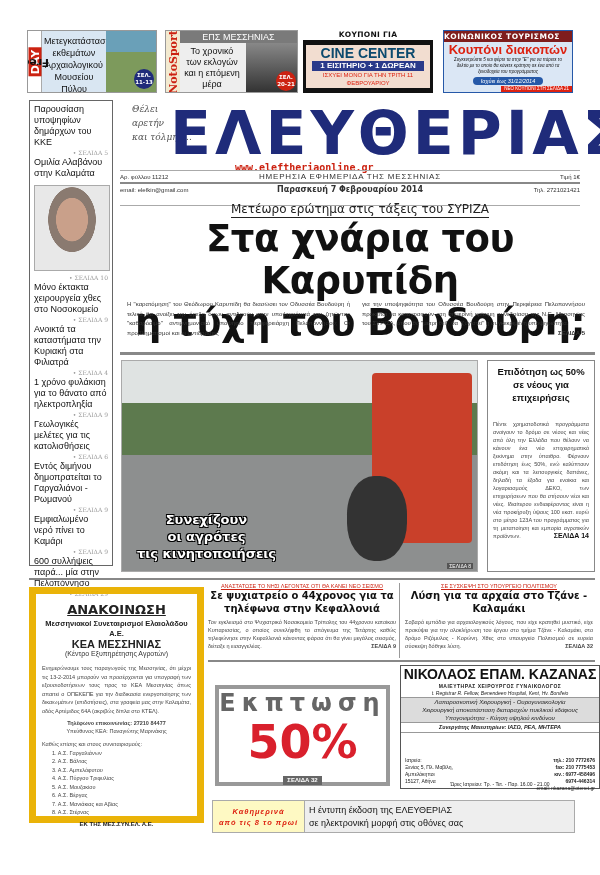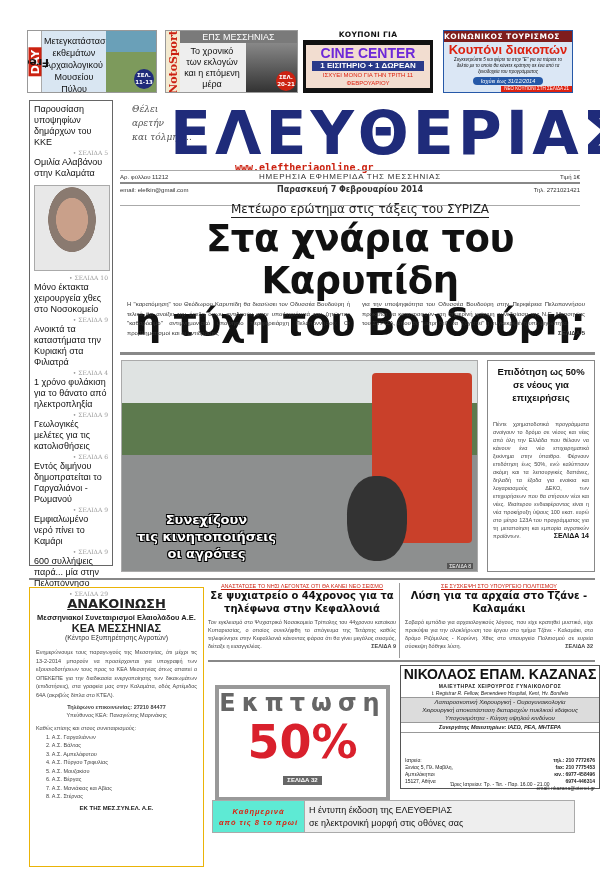--- a/index.html
+++ b/index.html
@@ -16,21 +16,21 @@
 .notosport{left:165px;width:133px;background:#eee}
 .ns-side{position:absolute;left:0;top:0;width:14px;height:100%;background:#f3ead0}
 .ns-side span{position:absolute;left:50%;top:50%;transform:translate(-50%,-50%) rotate(-90deg);font:bold 11px "DejaVu Serif",serif;color:#c21;white-space:nowrap}
 .ns-head{position:absolute;left:14px;top:0;right:0;height:12px;background:#7a7a7a;color:#fff;font:9px/12px "Liberation Sans",sans-serif;text-align:center}
 .ns-text{position:absolute;left:16px;top:15px;width:60px;font:9px/11px "Liberation Sans",sans-serif;text-align:center;color:#111}
 .ns-img{position:absolute;left:80px;top:12px;right:0;bottom:0;background:linear-gradient(#888,#333)}
 .cine{left:303px;width:130px;border:none}
 .cine-top{font:bold 7.5px "DejaVu Sans",sans-serif;text-align:center;color:#111;letter-spacing:.3px}
 .film{position:absolute;top:10px;left:0;width:130px;height:53px;background:#111;padding:5px 3px}
 .film-inner{background:#f2ddd0;height:43px;text-align:center}
-.cine-title{font:bold 14px/16px "Liberation Sans",sans-serif;color:#6d28d9;}
+.cine-title{font:bold 14px/16px "Liberation Sans",sans-serif;color:#0c4a6e;}
 .cine-offer{background:#2a3a8a;color:#fff;font:bold 8px/10px "Liberation Sans",sans-serif;margin:0 6px}
 .cine-valid{font:6px/8px "Liberation Sans",sans-serif;color:#d21}
 .cine-info{font:5px/6px "Liberation Sans",sans-serif;text-align:right;padding-right:4px;color:#111}
 .koin{left:443px;width:130px;background:#dbe7f5;border:1px solid #2659a8}
 .koin-head{background:#7f1d1d;color:#fff;font:bold 7.5px/11px "DejaVu Sans",sans-serif;text-align:left;letter-spacing:.5px}
 .koin-title{font:bold 13px/15px "Liberation Sans",sans-serif;color:#d21;text-align:center}
 .koin-text{font:italic 4.5px/6px "Liberation Sans",sans-serif;text-align:center;color:#111;padding:0 4px}
 .koin-valid{margin:2px auto 0;width:70px;background:#2659a8;color:#fff;font:italic 5.5px/8px "Liberation Sans",sans-serif;text-align:center;border-radius:4px}
 .koin-foot{position:absolute;right:0;bottom:0;background:#d21;color:#fff;font:4.5px/6px "Liberation Sans",sans-serif;padding:0 3px}
 
@@ -60,52 +60,52 @@
 .tractor-red{position:absolute;right:5px;top:12px;width:100px;height:170px;background:#c9402a;border-radius:4px}
 .tractor-wheel{position:absolute;right:70px;top:115px;width:60px;height:85px;background:#333;border-radius:45%}
 .photo-cap{position:absolute;left:15px;top:150px;font:bold 13px/17px "DejaVu Sans",sans-serif;color:#fff;text-align:center;text-shadow:1px 1px 0 #000,-1px -1px 0 #000,1px -1px 0 #000,-1px 1px 0 #000}
 .photo-pg{position:absolute;right:4px;bottom:2px;font:5px "Liberation Sans",sans-serif;color:#fff;background:#555;padding:0 2px}
 
 .rbox{position:absolute;left:487px;top:360px;width:108px;height:212px;border:1px solid #888;padding:4px 5px}
 .rbox-title{font:bold 9.5px/13px "Liberation Sans",sans-serif;text-align:center;color:#111;margin-bottom:16px}
 .rbox-text{font:5.5px/8px "Liberation Sans",sans-serif;color:#444;text-align:justify}
 .rbox-pg{font:bold 7px "Liberation Sans",sans-serif;color:#111}
 
-.anak{position:absolute;left:29px;top:587px;width:175px;height:280px;border:1px solid #eab308;padding:4px 6px;text-align:center;font-family:"Liberation Sans",sans-serif}
+.anak{position:absolute;left:29px;top:587px;width:175px;height:236px;border:7px solid #eab308;padding:4px 6px;text-align:center;font-family:"Liberation Sans",sans-serif}
 .anak-title{font:bold 13px "DejaVu Sans",sans-serif;text-decoration:underline;margin:4px 0 2px}
 .anak-org{font:bold 7.5px/10px "Liberation Sans",sans-serif}
 .anak-sub{font:7px/10px "Liberation Sans",sans-serif;color:#333}
 .anak-body{font:5.5px/8.5px "Liberation Sans",sans-serif;text-align:justify;color:#444;margin:5px 0 4px}
 .anak-contact{font:5.5px/8px "Liberation Sans",sans-serif;color:#444}
 .anak-list{text-align:left;font:5.5px/8.5px "Liberation Sans",sans-serif;color:#444;margin-top:5px}
 .anak-list li{list-style:none;padding-left:10px}
 .anak-sign{font:bold 6px "Liberation Sans",sans-serif;margin-top:4px}
 
 .sm{position:absolute;top:583px;width:188px;text-align:center}
 .sm-kick{font:5.5px "Liberation Sans",sans-serif;color:#c21;text-decoration:underline}
 .sm-title{font:bold 10px/13px "DejaVu Sans",sans-serif;color:#111}
 .sm-text{font:5.5px/8px "Liberation Sans",sans-serif;color:#444;text-align:justify;margin-top:3px}
 
-.sale{position:absolute;left:215px;top:685px;width:175px;height:116px;border:4px solid #999;text-align:center}
+.sale{position:absolute;left:215px;top:685px;width:175px;height:101px;border:4px solid #999;text-align:center}
 .sale-t{font:bold 24px/28px "DejaVu Sans",sans-serif;color:#666;letter-spacing:6px}
 .sale-p{font:bold 46px/50px "DejaVu Sans",sans-serif;color:#d9202c}
 .sale-pg{display:inline-block;background:#666;color:#fff;font:bold 6px/9px "Liberation Sans",sans-serif;padding:0 4px}
 
 .doc{position:absolute;left:400px;top:665px;width:200px;height:124px;border:1px solid #555;font-family:"Liberation Sans",sans-serif}
 .doc-name{font:bold 14px/17px "Liberation Sans",sans-serif;text-align:center;color:#111}
 .doc-spec{font:bold 5px/7px "Liberation Sans",sans-serif;text-align:center;letter-spacing:.5px}
 .doc-cred{font:italic 5px/7px "Liberation Sans",sans-serif;text-align:center}
 .doc-band{background:#dcdcdc;font:italic 6px/8px "Liberation Sans",sans-serif;text-align:center;border-top:1px solid #999}
 .doc-assoc{font:bold italic 5.5px/9px "Liberation Sans",sans-serif;text-align:center;border-top:1px solid #999;border-bottom:1px solid #999}
 .doc-addr{position:absolute;left:4px;top:91px;font:5px/7px "Liberation Sans",sans-serif}
 .doc-phones{position:absolute;right:4px;top:91px;font:bold 5px/7px "Liberation Sans",sans-serif;text-align:right}
 .doc-hours{position:absolute;left:0;right:0;bottom:1px;font:5px "Liberation Sans",sans-serif;text-align:center}
 
 .bbar{position:absolute;left:212px;top:800px;width:363px;height:33px;border:1px solid #aaa;display:flex;background:#eee}
-.bb1{width:92px;background:#5eead4;border-right:1px solid #aaa;text-align:center;font:bold italic 7.5px/11px "Liberation Sans",sans-serif;color:#d21;padding-top:5px;letter-spacing:1px}
+.bb1{width:92px;background:#fef9c3;border-right:1px solid #aaa;text-align:center;font:bold italic 7.5px/11px "Liberation Sans",sans-serif;color:#d21;padding-top:5px;letter-spacing:1px}
 .bb2{flex:1;font:9px/13px "Liberation Sans",sans-serif;padding:3px 4px;color:#111}
 .bb3{width:100px;background:#fff;border-left:1px solid #aaa;text-align:center;padding-top:3px}
 .bb3 .a{font:bold 9px "Liberation Sans",sans-serif}
 .bb3 .b{background:#1f4fa0;color:#fff;font:bold 8.5px/12px "Liberation Sans",sans-serif;margin:1px 3px 0}
 </style>
 </head>
 <body>
 
 <div class="promo freeday">
   <div class="fd-side">
@@ -211,22 +211,22 @@
 </div>
 <div class="lead" style="left:127px">Η "καρατόμηση" του Θεόδωρου Καρυπίδη θα διασώσει τον Οδυσσέα Βουδούρη ή τελικά θα ανοίξει την όρεξη όσων αντιδρούν στην υποψηφιότητά του ζητώντας "καθαρόαιμο" αντιμνημονιακό υποψήφιο περιφερειάρχη Πελοποννήσου; Οι προβληματισμοί και οι αντιδράσεις</div>
 <div class="lead" style="left:362px"><span>για την υποψηφιότητα του Οδυσσέα Βουδούρη στην Περιφέρεια Πελοποννήσου πρόκειται να καταγραφούν στη σημερινή κρίσιμη συνεδρίαση της Ν.Ε. Μεσσηνίας του ΣΥΡΙΖΑ, όπου θα "μετρηθεί", θα "ζυγιστεί" η συγκεκριμένη υποψηφιότητα.</span> <b style="float:right">ΣΕΛΙΔΑ 5</b></div>
 <div class="divider" style="left:120px;top:352px;width:475px"></div>
 
 <div class="photo">
   <div class="tractor-red"></div>
   <div class="tractor-wheel"></div>
   <div class="photo-cap">
     <div>Συνεχίζουν</div>
+      <div>οι αγρότες</div>
       <div>τις κινητοποιήσεις</div>
-      <div>οι αγρότες</div>
   </div>
   <div class="photo-pg">ΣΕΛΙΔΑ 8</div>
 </div>
 
 <div class="rbox">
   <div class="rbox-title">Επιδότηση ως 50% σε νέους για επιχειρήσεις</div>
   <div class="rbox-text"><span>Πέντε χρηματοδοτικά προγράμματα ανοίγουν το δρόμο σε νέους και νέες από όλη την Ελλάδα που θέλουν να κάνουν ένα νέο επιχειρηματικό ξεκίνημα στην ύπαιθρο. Φέρνουν επιδότηση έως 50%, ενώ καλύπτουν ακόμη και τα λειτουργικές δαπάνες, δηλαδή τα έξοδα για ενοίκια και λογαριασμούς ΔΕΚΟ, των επιχειρήσεων που θα στήσουν νέοι και νέες. Ιδιαίτερου ενδιαφέροντος είναι η νέα προκήρυξη ύψους 100 εκατ. ευρώ στο μέτρο 123Α του προγράμματος για τη μεταποίηση και εμπορία αγροτικών προϊόντων.</span> <span class="rbox-pg" style="float:right">ΣΕΛΙΔΑ 14</span></div>
 </div>
 
 <div class="divider" style="left:29px;top:578px;width:566px;height:2px"></div>

